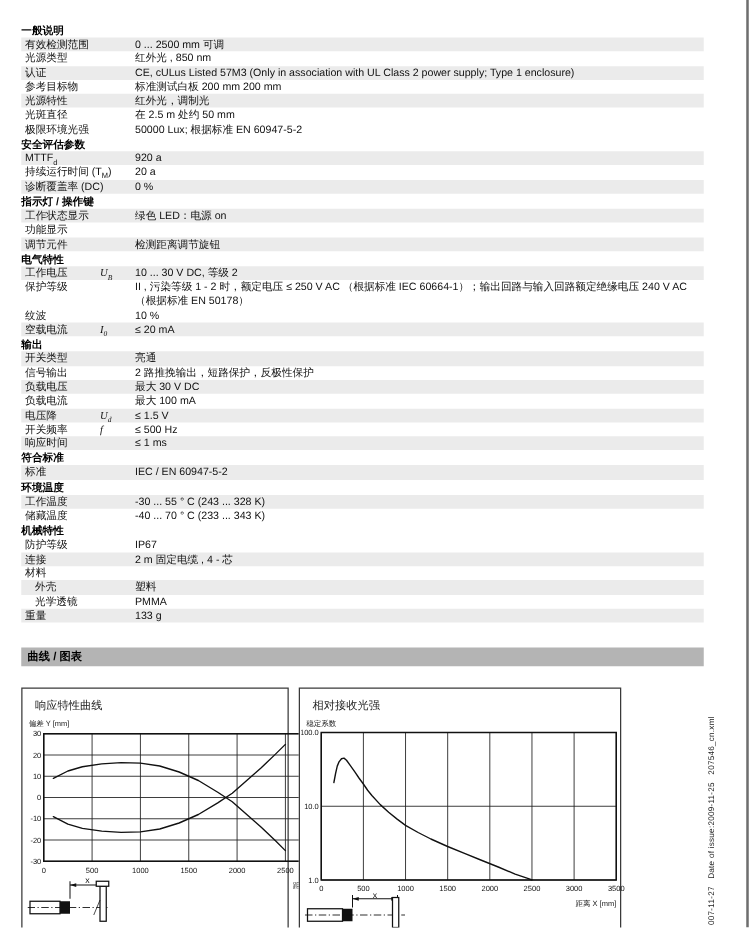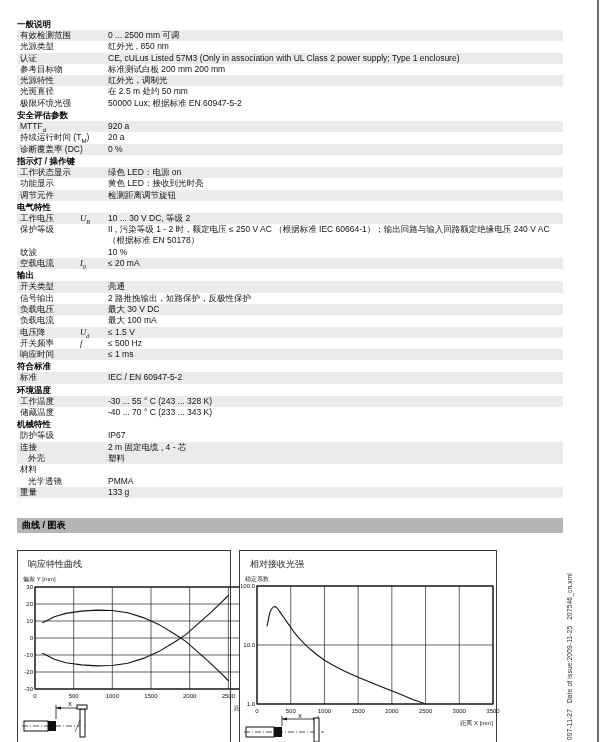--- a/index.html
+++ b/index.html
@@ -83,21 +83,20 @@
         <span class="lbl">诊断覆盖率 (DC)</span>
         <span class="val">0 %</span>
       </div>
       <div class="sec-h">指示灯 / 操作键</div>
       <div class="row shaded">
         <span class="lbl">工作状态显示</span>
         <span class="val">绿色 LED：电源 on</span>
       </div>
       <div class="row">
         <span class="lbl">功能显示</span>
-        <span class="val">黄色 LED：接收到光时亮</span>
       </div>
       <div class="row shaded">
         <span class="lbl">调节元件</span>
         <span class="val">检测距离调节旋钮</span>
       </div>
       <div class="sec-h">电气特性</div>
       <div class="row shaded">
         <span class="lbl">工作电压<span class="sym">U<sub>B</sub></span></span>
         <span class="val">10 ... 30 V DC, 等级 2</span>
       </div>
@@ -158,27 +157,27 @@
       </div>
       <div class="sec-h">机械特性</div>
       <div class="row">
         <span class="lbl">防护等级</span>
         <span class="val">IP67</span>
       </div>
       <div class="row shaded">
         <span class="lbl">连接</span>
         <span class="val">2 m 固定电缆 , 4 - 芯</span>
       </div>
+      <div class="row">
+        <span class="lbl">材料</span>
+        <span class="val"></span>
+      </div>
       <div class="row shaded">
         <span class="lbl ind">外壳</span>
         <span class="val">塑料</span>
-      </div>
-      <div class="row">
-        <span class="lbl">材料</span>
-        <span class="val"></span>
       </div>
       <div class="row">
         <span class="lbl ind">光学透镜</span>
         <span class="val">PMMA</span>
       </div>
       <div class="row shaded">
         <span class="lbl">重量</span>
         <span class="val">133 g</span>
       </div>
     </div>

